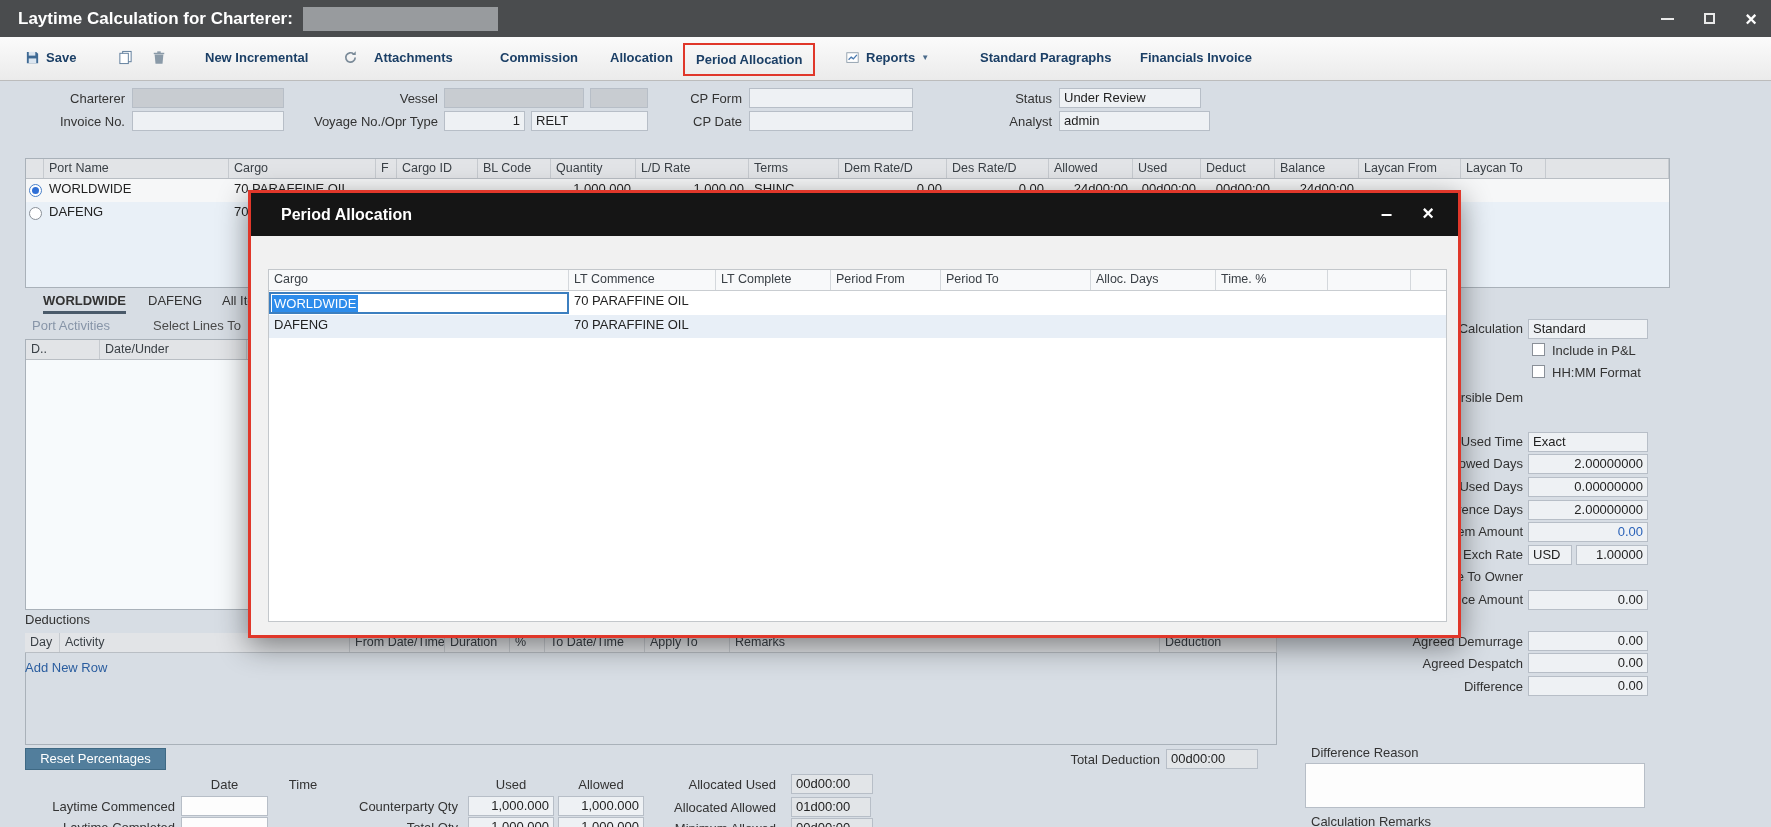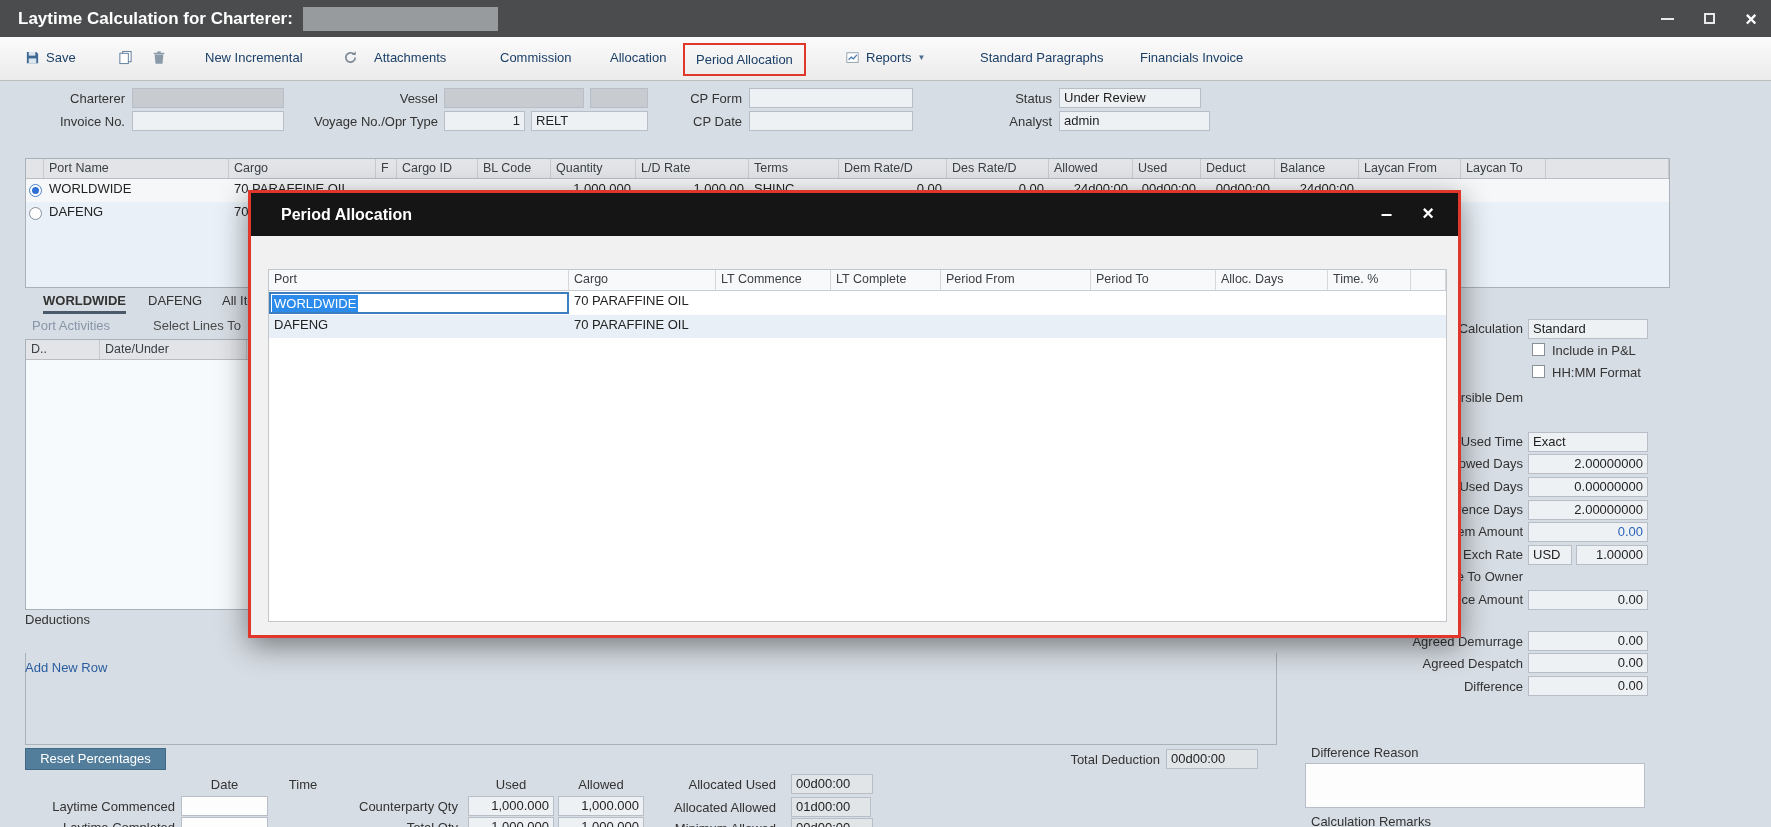--- a/index.html
+++ b/index.html
@@ -13,21 +13,21 @@
 .box.redact{background:#c8ccd1}
 .box.num{text-align:right}
 .titlebar{position:absolute;left:0;top:0;width:1771px;height:37px;background:#4a4c4e;display:flex;align-items:center}
 .titlebar .title{color:#fff;font-size:17px;font-weight:bold;margin-left:18px}
 .titlebar .tredact{width:195px;height:24px;background:#989b9e;margin-left:10px}
 .wincontrols{position:absolute;right:14px;top:0;height:37px;display:flex;align-items:center;gap:30px}
 .minbar{display:inline-block;width:13px;height:2px;background:#e9e9e9}
 .maxsq{display:inline-block;width:11px;height:11px;border:2px solid #e9e9e9}
 .closex{color:#fff;font-size:20px;font-weight:bold;line-height:1}
 .toolbar{position:absolute;left:0;top:37px;width:1771px;height:44px;background:linear-gradient(#fbfbfb,#ebebeb);border-bottom:1px solid #bcbcbc}
-.titem{position:absolute;top:13px;font-size:13px;font-weight:normal;color:#1b3f66;white-space:nowrap;display:flex;align-items:center;gap:6px;cursor:pointer}
+.titem{position:absolute;top:13px;font-size:13px;font-weight:bold;color:#1b3f66;white-space:nowrap;display:flex;align-items:center;gap:6px;cursor:pointer}
 .pa-box{top:6px;border:2px solid #e0372a;padding:7px 11px}
 .tab{position:absolute;font-size:13px;color:#333;cursor:pointer}
 .tab.active{font-weight:bold;border-bottom:3px solid #4a5a6a;padding-bottom:3px}
 .grid{display:grid}
 .pt{grid-template-columns:18px 185px 147px 21px 81px 73px 85px 113px 90px 108px 102px 84px 68px 74px 84px 102px 85px 1fr}
 .mt{grid-template-columns:300px 147px 115px 110px 150px 125px 112px 83px 1fr}
 .dt{grid-template-columns:35px 290px 95px 65px 35px 100px 85px 430px 1fr}
 .at{grid-template-columns:74px 147px 1fr}
 .hdr{background:#e2e4e7;border-bottom:1px solid #b9bec4;height:20px}
 .hdr .c{border-right:1px solid #c6cacf;color:#3a4046;font-size:12.5px}
@@ -232,20 +232,33 @@
 
   <div id="acts">
     <div class="grid at hdr">
       <div class="c">D..</div>
       <div class="c">Date/Under</div>
       <div class="c"></div>
     </div>
   </div>
 
   <span class="lbl left" style="left:25px;top:612px">Deductions</span>
+  <div id="ded-head">
+    <div class="grid dt hdr">
+      <div class="c">Day</div>
+      <div class="c">Activity</div>
+      <div class="c">From Date/Time</div>
+      <div class="c">Duration</div>
+      <div class="c">%</div>
+      <div class="c">To Date/Time</div>
+      <div class="c">Apply To</div>
+      <div class="c">Remarks</div>
+      <div class="c">Deduction</div>
+    </div>
+  </div>
   <div id="ded-body"></div>
   <span class="link" style="left:25px;top:660px;width:1252px;">Add New Row</span>
   <span class="lbl" style="left:1000px;top:752px;width:160px">Total Deduction</span>
   <span class="box ro" style="left:1166px;top:749px;width:92px">00d00:00</span>
 
   <div id="resetBtn">Reset Percentages</div>
 
   <span class="lbl center" style="left:181px;top:777px;width:87px">Date</span>
   <span class="lbl center" style="left:258px;top:777px;width:90px">Time</span>
   <span class="lbl center" style="left:468px;top:777px;width:86px">Used</span>
@@ -307,21 +320,20 @@
   <span class="lbl left" style="left:1311px;top:814px">Calculation Remarks</span>
 
   <div id="modal">
     <div class="m-titlebar">
       <span class="m-title">Period Allocation</span>
       <span class="m-min">–</span>
       <span class="m-close">×</span>
     </div>
     <div class="m-table">
       <div class="grid mt mt-hdr">
-        <div class="c">Port</div>
         <div class="c">Cargo</div>
         <div class="c">LT Commence</div>
         <div class="c">LT Complete</div>
         <div class="c">Period From</div>
         <div class="c">Period To</div>
         <div class="c">Alloc. Days</div>
         <div class="c">Time. %</div>
         <div class="c"></div>
       </div>
       <div class="grid mt mrow">

